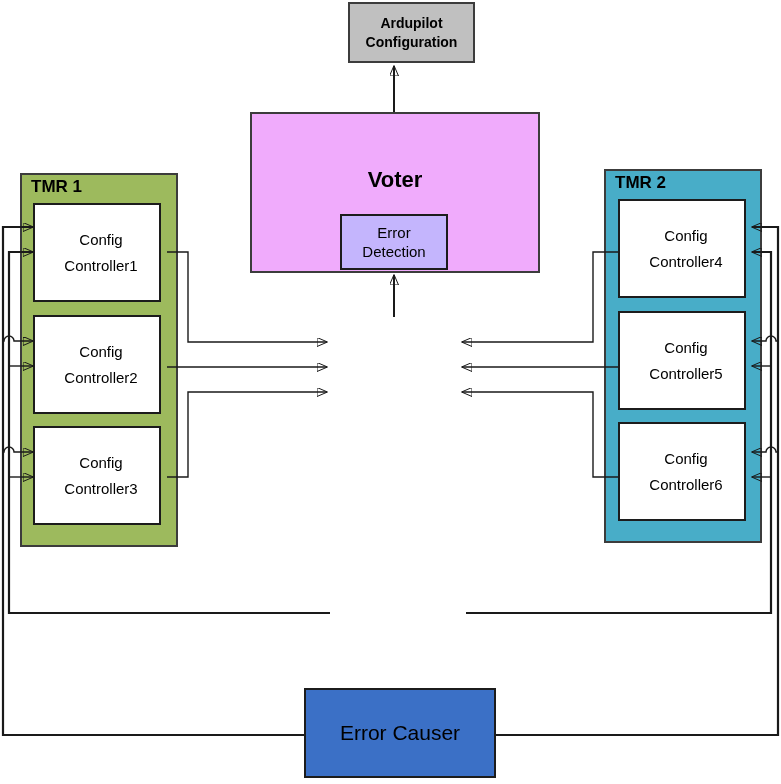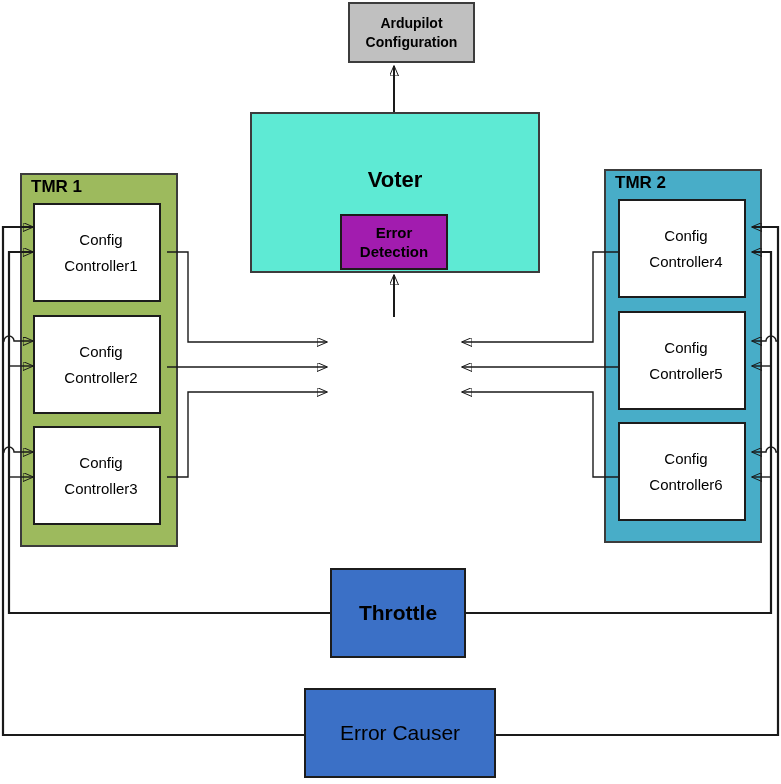--- a/index.html
+++ b/index.html
@@ -4,22 +4,22 @@
 <style>
   html,body{margin:0;padding:0;background:#ffffff;}
   .stage{position:relative;width:781px;height:784px;background:#ffffff;
          font-family:"Liberation Sans",sans-serif;overflow:hidden;}
   .box{position:absolute;box-sizing:border-box;border:2px solid #3c3c3c;
        display:flex;align-items:center;justify-content:center;text-align:center;
        color:#000;white-space:pre-line;}
   .ardupilot{left:348px;top:2px;width:127px;height:61px;font-size:14px;font-weight:bold;line-height:1.35;}
   .voter{left:250px;top:112px;width:290px;height:161px;align-items:flex-start;}
   .voter-label{display:block;margin-top:53px;font-size:22px;font-weight:bold;}
-  .errdet{left:340px;top:214px;width:108px;height:56px;background:#a21caf;border:2px solid #1c1c1c;
-          font-size:15px;font-weight:bold;line-height:1.3;}
+  .errdet{left:340px;top:214px;width:108px;height:56px;background:#c4b5fd;border:2px solid #1c1c1c;
+          font-size:15px;font-weight:normal;line-height:1.3;}
   .switch{left:327px;top:317px;width:135px;height:100px;font-size:21px;font-weight:bold;}
   .tmr{justify-content:flex-start;align-items:flex-start;}
   .tmr1{left:20px;top:173px;width:158px;height:374px;}
   .tmr2{left:604px;top:169px;width:158px;height:374px;}
   .tmr-label{position:absolute;left:9px;top:2px;font-size:17px;font-weight:bold;white-space:nowrap;}
   .ctrl{position:absolute;width:128px;height:99px;background:#fff;border:2px solid #1c1c1c;
         box-sizing:border-box;display:flex;align-items:center;justify-content:center;
         text-align:center;font-size:15px;line-height:1.7;white-space:pre-line;padding-left:8px;}
   .tmr1 .ctrl{left:11px;}
   .tmr2 .ctrl{left:12px;}
@@ -33,21 +33,21 @@
   path.trunk{stroke-width:2.2px;}
 </style>
 </head>
 <body>
 
 <div class="stage">
 
   <div class="box ardupilot" style="background-color: rgb(192, 192, 192);">Ardupilot
 Configuration</div>
 
-  <div class="box voter" style="background-color: #5eead4;">
+  <div class="box voter" style="background-color: #f0abfc;">
     <span class="voter-label">Voter</span>
   </div>
 
   <div class="box errdet">Error
 Detection</div>
 
 
   <div class="box tmr tmr1" style="background-color: rgb(157, 186, 93);">
     <span class="tmr-label">TMR 1</span>
     <div class="ctrl r1">Config
@@ -61,21 +61,20 @@
   <div class="box tmr tmr2" style="background-color: rgb(72, 173, 200);">
     <span class="tmr-label">TMR 2</span>
     <div class="ctrl r1">Config
 Controller4</div>
     <div class="ctrl r2">Config
 Controller5</div>
     <div class="ctrl r3">Config
 Controller6</div>
   </div>
 
-  <div class="box throttle" style="background-color: rgb(59, 112, 198);">Throttle</div>
 
   <div class="box errcauser" style="background-color: rgb(59, 112, 198);">Error Causer</div>
 
   <svg class="wires" viewBox="0 0 781 784">
     <defs>
       <marker id="arrowhead" markerUnits="userSpaceOnUse" markerWidth="11" markerHeight="9" refX="10" refY="4.5" orient="auto">
         <path d="M0,0 L10.5,4.5 L0,9 Z" fill="#1a1a1a" stroke="none"></path>
       </marker>
     </defs>
 

